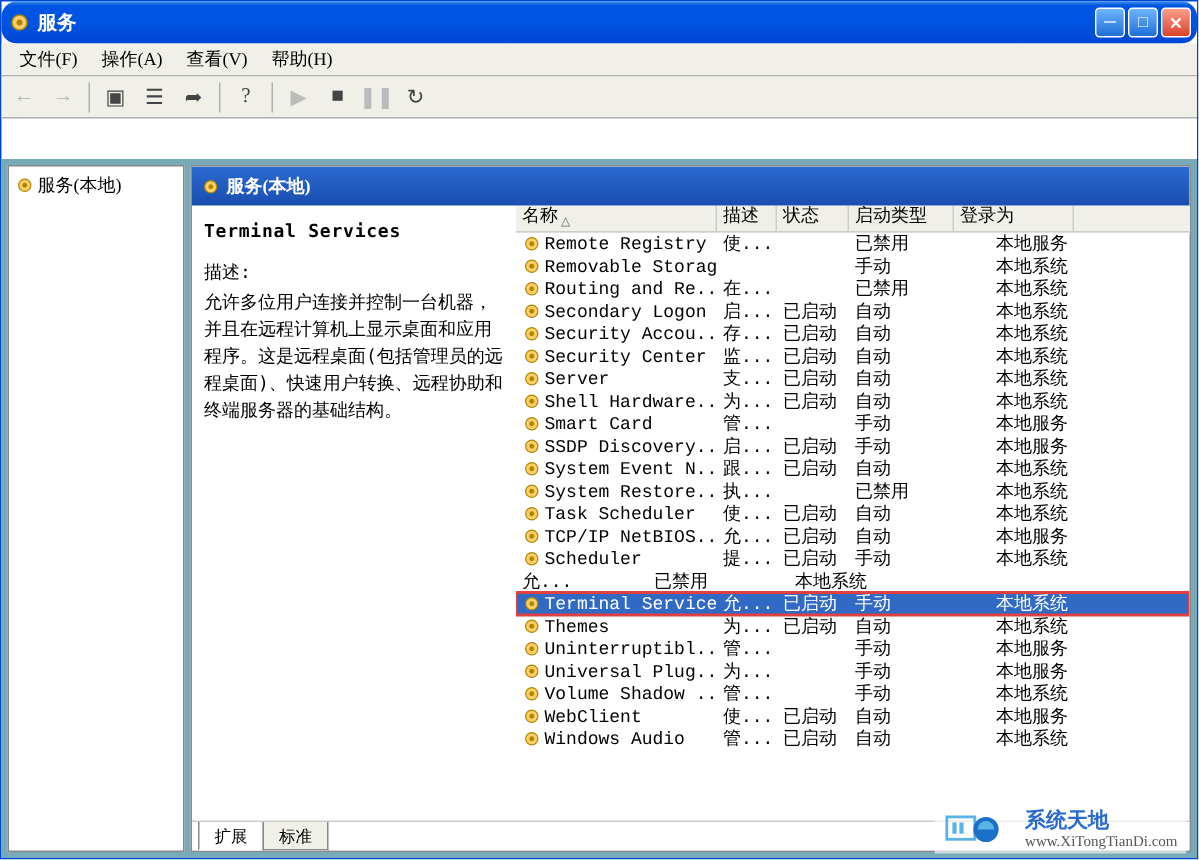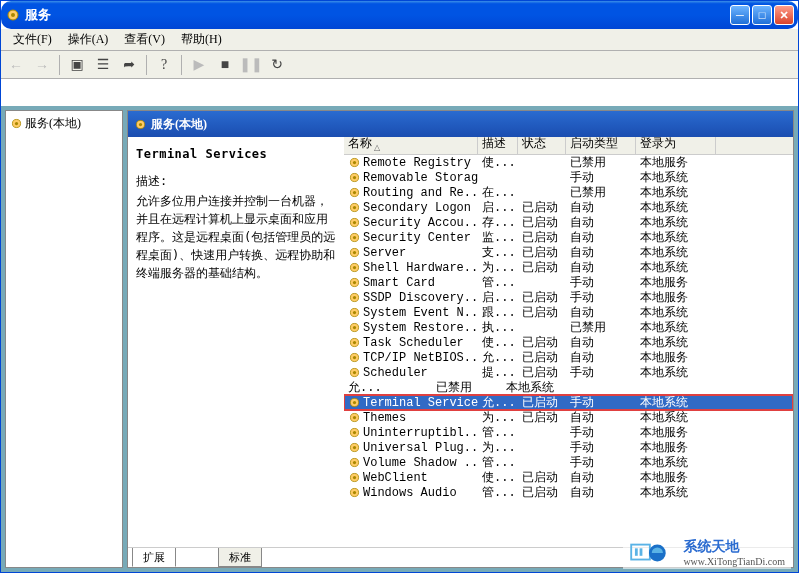--- a/index.html
+++ b/index.html
@@ -44,28 +44,28 @@
 .col.status { width: 48px; }
 .col.startup { width: 70px; }
 .col.logon { width: 80px; }
 .rows { overflow-y: scroll; height: 428px; }
 .row { display: flex; height: 15px; align-items: center; font-family: "Courier New", "SimSun", monospace; font-size: 12px; }
 .row .cell { white-space: nowrap; overflow: hidden; padding: 0 4px; }
 .cell.name { width: 134px; display: flex; align-items: center; gap: 2px; }
 .cell.desc { width: 40px; }
 .cell.status { width: 48px; }
 .cell.startup { width: 70px; }
-.cell.logon { width: 80px; }
+.cell.logon { width: 80px; text-align: right; }
 .row.selected { background: #316ac5; color: #fff; }
 .row.highlighted { outline: 2px solid #e04040; outline-offset: -1px; }
 
 .gear { width: 13px; height: 13px; display: inline-block; }
 .gear svg { width: 13px; height: 13px; }
 
-.tabs { height: 20px; display: flex; align-items: flex-end; padding-left: 4px; border-top: 1px solid #ccc; background: #fff; gap: 43px; }
+.tabs { height: 20px; display: flex; align-items: flex-end; padding-left: 4px; border-top: 1px solid #ccc; background: #fff; }
 .tab { padding: 2px 10px 1px; border: 1px solid #888; border-top: none; font-size: 11px; background: #f0f0e8; margin-right: -1px; }
 .tab.active { background: #fff; border-bottom: 1px solid #fff; }
 
 .sort-arrow { font-size: 8px; margin-left: 2px; color: #666; }
 
 .watermark { position: absolute; bottom: 4px; right: 8px; display: flex; align-items: center; gap: 16px; background: rgba(255,255,255,0.6); padding: 2px 6px; }
 .watermark-logo { width: 38px; height: 28px; }
 .watermark-text { font-size: 14px; font-weight: bold; color: #2a6bd0; font-family: "Microsoft YaHei","SimSun"; }
 .watermark-url { font-size: 10px; color: #555; }
 </style>

